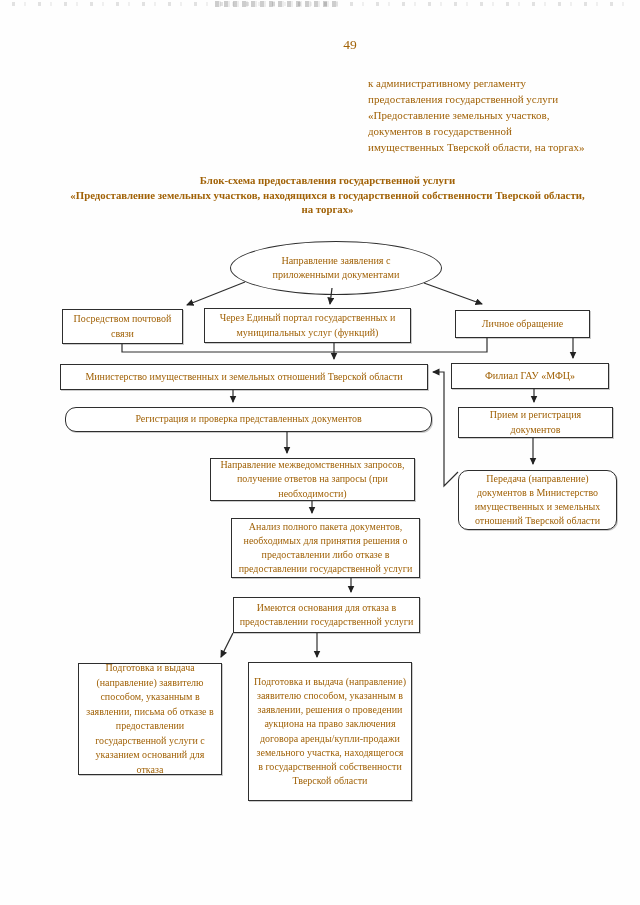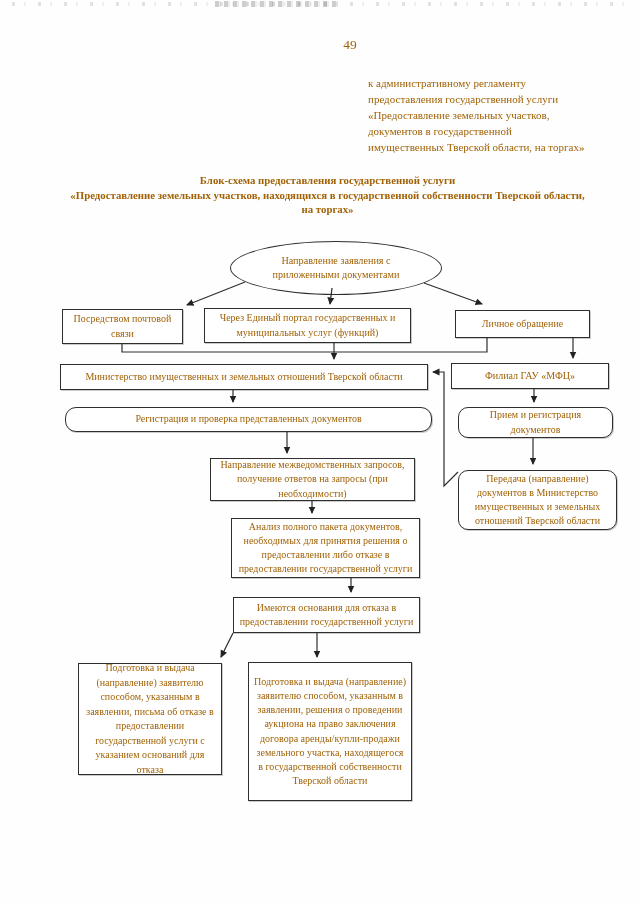--- a/index.html
+++ b/index.html
@@ -82,21 +82,21 @@
   <div class="node" style="left:197px;top:308px;width:207px;height:35px;margin-left:7px;">Через Единый портал государственных и муниципальных услуг (функций)</div>
 
   <div class="node" style="left:455px;top:310px;width:135px;height:28px;">Личное обращение</div>
 
   <div class="node" style="left:60px;top:364px;width:368px;height:26px;">Министерство имущественных и земельных отношений Тверской области</div>
 
   <div class="node" style="left:451px;top:363px;width:158px;height:26px;">Филиал ГАУ «МФЦ»</div>
 
   <div class="node" style="left:65px;top:407px;width:367px;height:25px;border-radius:11px;">Регистрация и проверка представленных документов</div>
 
-  <div class="node" style="left:458px;top:407px;width:155px;height:31px;border-radius:10px;">Прием и регистрация документов</div>
+  <div class="node" style="left:458px;top:407px;width:155px;height:31px;">Прием и регистрация документов</div>
 
   <div class="node" style="left:210px;top:458px;width:205px;height:43px;">Направление межведомственных запросов, получение ответов на запросы (при необходимости)</div>
 
   <div class="node" style="left:458px;top:470px;width:159px;height:60px;border-radius:10px;">Передача (направление) документов в Министерство имущественных и земельных отношений Тверской области</div>
 
   <div class="node" style="left:231px;top:518px;width:189px;height:60px;">Анализ полного пакета документов, необходимых для принятия решения о предоставлении либо отказе в предоставлении государственной услуги</div>
 
   <div class="node" style="left:233px;top:597px;width:187px;height:36px;">Имеются основания для отказа в предоставлении государственной услуги</div>
 
   <div class="node" style="left:78px;top:663px;width:144px;height:112px;line-height:1.45;">Подготовка и выдача (направление) заявителю способом, указанным в заявлении, письма об отказе в предоставлении государственной услуги с указанием оснований для отказа</div>

